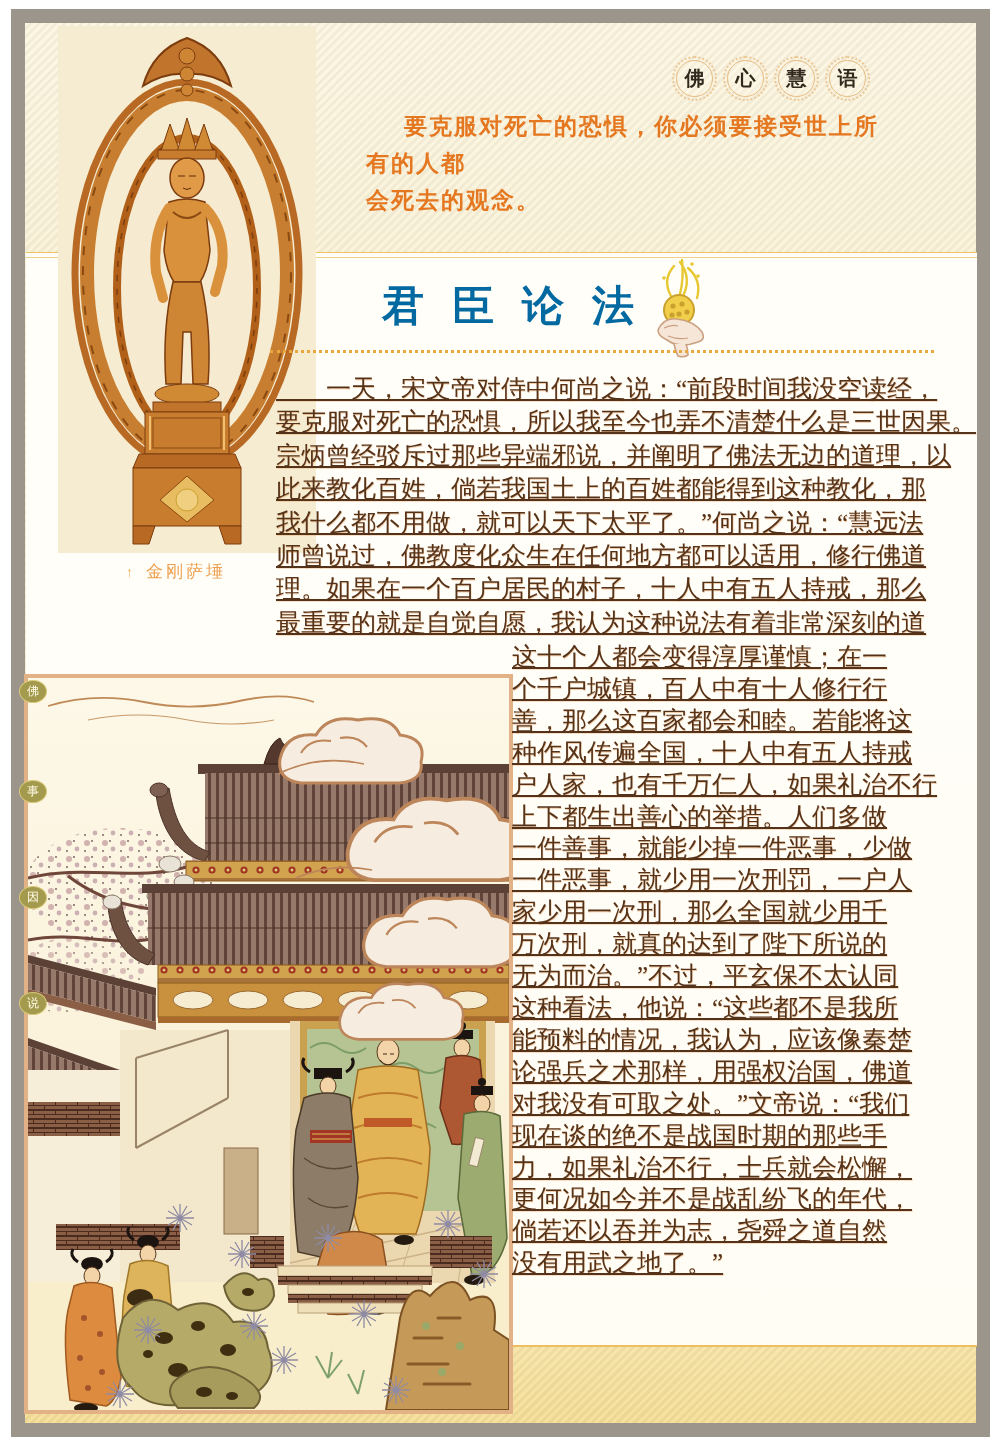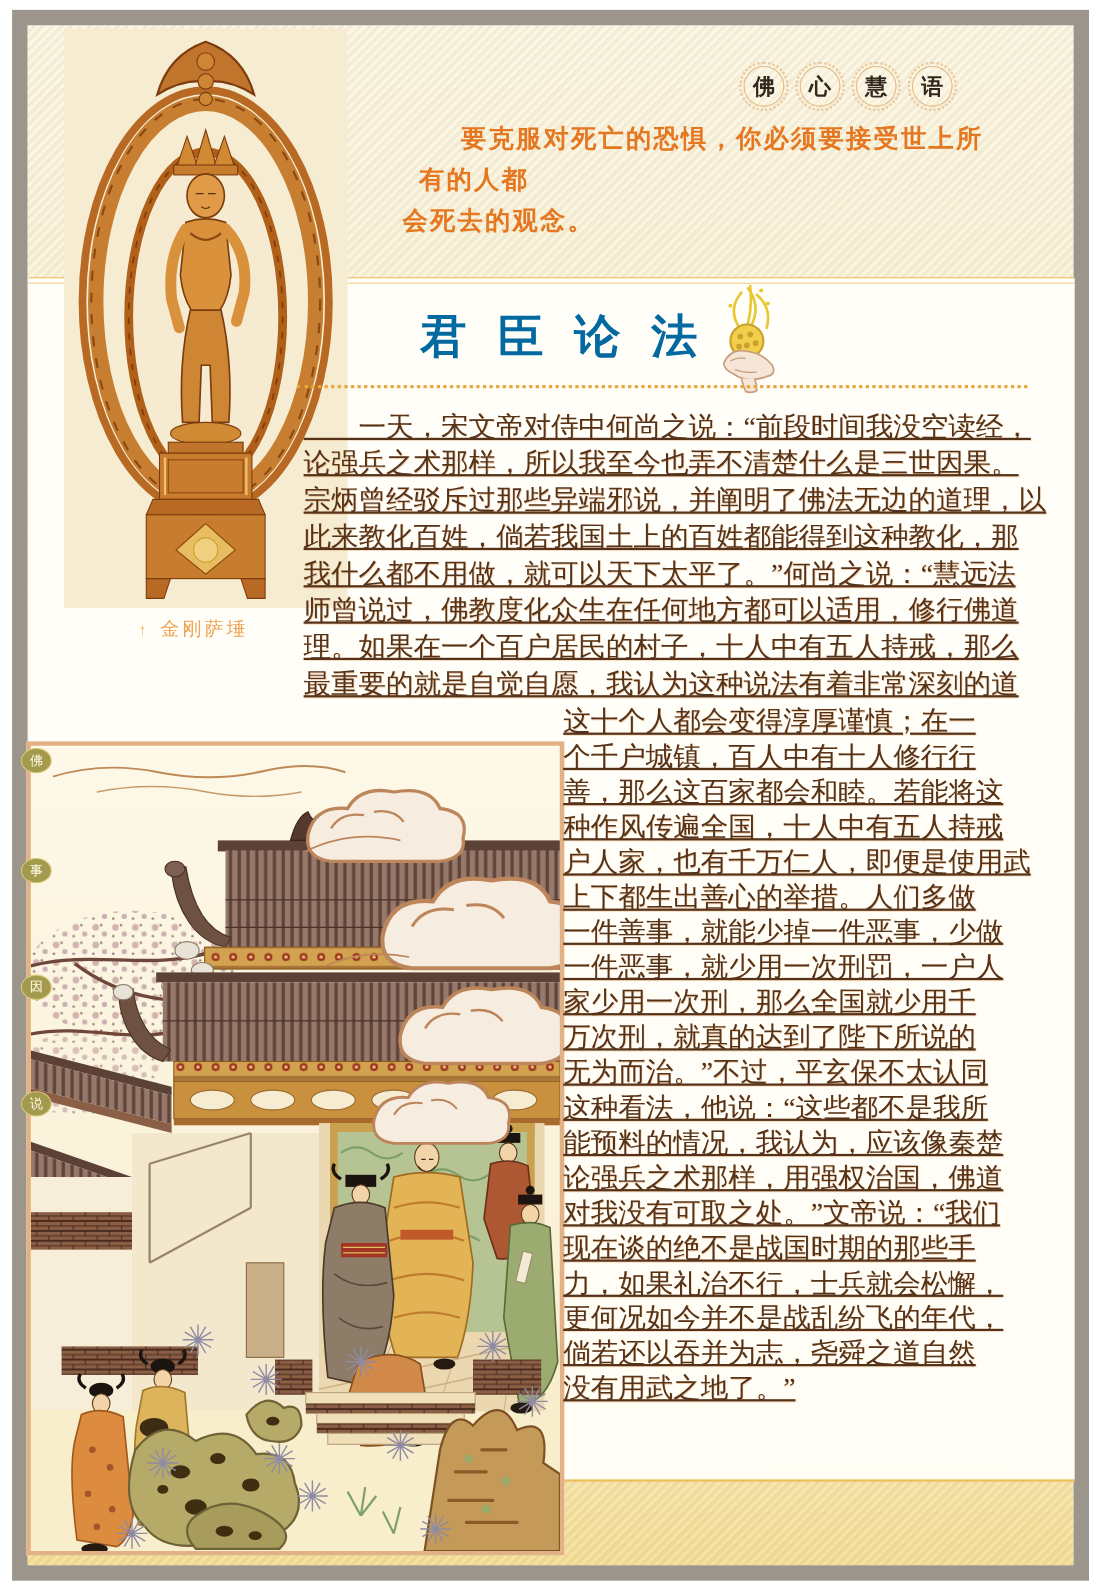--- a/index.html
+++ b/index.html
@@ -26,21 +26,21 @@
   .medallions{position:absolute;left:676px;top:60px;display:flex;gap:14px;z-index:6;}
   .medallions .medallion{
     width:35px;height:35px;border-radius:50%;
     border:1px solid #e6bb80;outline:2px dotted #ecc796;outline-offset:2px;
     display:flex;align-items:center;justify-content:center;
     font-size:20px;font-weight:700;color:#32281e;background:rgba(255,250,235,.3);
   }
   
   .quote{position:absolute;left:366px;top:108px;width:530px;z-index:6;
     color:#e4771f;font-size:23px;line-height:37px;font-weight:600;letter-spacing:2px;}
-  .quote .line:first-child{text-indent:38px;margin-left:15px;}
+  .quote .line:first-child{text-indent:38px;}
   
   .statue{position:absolute;left:58px;top:26px;width:258px;height:527px;z-index:5;}
   .caption{position:absolute;left:126px;top:560px;z-index:6;color:#eda04f;font-size:17px;letter-spacing:3px;}
   .caption .marker{margin-right:10px;color:#f0b066;font-size:14px;}
   
   .title{position:absolute;left:382px;top:278px;z-index:6;
     font-size:42px;font-weight:700;letter-spacing:28px;color:#0369a1;}
   .title-icon{position:absolute;left:646px;top:256px;width:66px;height:102px;z-index:6;}
   .dotted-rule{position:absolute;left:270px;top:350px;width:664px;height:0;
     border-top:3px dotted #e9a83e;z-index:6;}
@@ -150,34 +150,34 @@
   <circle cx="26" cy="59" r="2.6" fill="#caa12e"></circle>
   <path d="M12 74 q6 -13 19 -11 q17 2 25 13 q4 8 -4 10 q-19 7 -31 -2 q-9 -4 -9 -10 z" fill="#f6e6d8" stroke="#caa080" stroke-width="1.6"></path>
   <path d="M18 72 q8 -4 14 -2 M22 80 q10 4 20 2" fill="none" stroke="#caa080" stroke-width="1.2"></path>
   <path d="M28 88 q2 8 4 12 q6 2 10 -1 q0 -6 -2 -11" fill="#f6e6d8" stroke="#caa080" stroke-width="1.6"></path>
 </svg>
 </div>
 <div class="dotted-rule"></div>
 
 <div class="para para-wide">
     <div class="line">　　一天，宋文帝对侍中何尚之说：“前段时间我没空读经，</div>
-    <div class="line">论强兵之术那样，所以我至今也弄不清楚什么是三世因果。</div>
+    <div class="line">要克服对死亡的恐惧，所以我至今也弄不清楚什么是三世因果。</div>
     <div class="line">宗炳曾经驳斥过那些异端邪说，并阐明了佛法无边的道理，以</div>
     <div class="line">此来教化百姓，倘若我国土上的百姓都能得到这种教化，那</div>
     <div class="line">我什么都不用做，就可以天下太平了。”何尚之说：“慧远法</div>
     <div class="line">师曾说过，佛教度化众生在任何地方都可以适用，修行佛道</div>
     <div class="line">理。如果在一个百户居民的村子，十人中有五人持戒，那么</div>
     <div class="line">最重要的就是自觉自愿，我认为这种说法有着非常深刻的道</div>
   </div>
 <div class="para para-col">
     <div class="line">这十个人都会变得淳厚谨慎；在一</div>
     <div class="line">个千户城镇，百人中有十人修行行</div>
     <div class="line">善，那么这百家都会和睦。若能将这</div>
     <div class="line">种作风传遍全国，十人中有五人持戒</div>
-    <div class="line">户人家，也有千万仁人，即便是使用武</div>
+    <div class="line">户人家，也有千万仁人，如果礼治不行</div>
     <div class="line">上下都生出善心的举措。人们多做</div>
     <div class="line">一件善事，就能少掉一件恶事，少做</div>
     <div class="line">一件恶事，就少用一次刑罚，一户人</div>
     <div class="line">家少用一次刑，那么全国就少用千</div>
     <div class="line">万次刑，就真的达到了陛下所说的</div>
     <div class="line">无为而治。”不过，平玄保不太认同</div>
     <div class="line">这种看法，他说：“这些都不是我所</div>
     <div class="line">能预料的情况，我认为，应该像秦楚</div>
     <div class="line">论强兵之术那样，用强权治国，佛道</div>
     <div class="line">对我没有可取之处。”文帝说：“我们</div>

